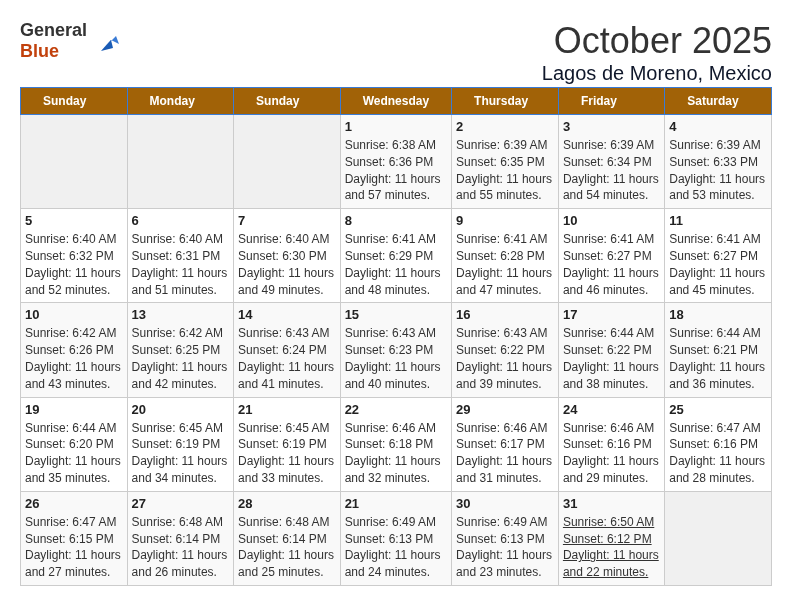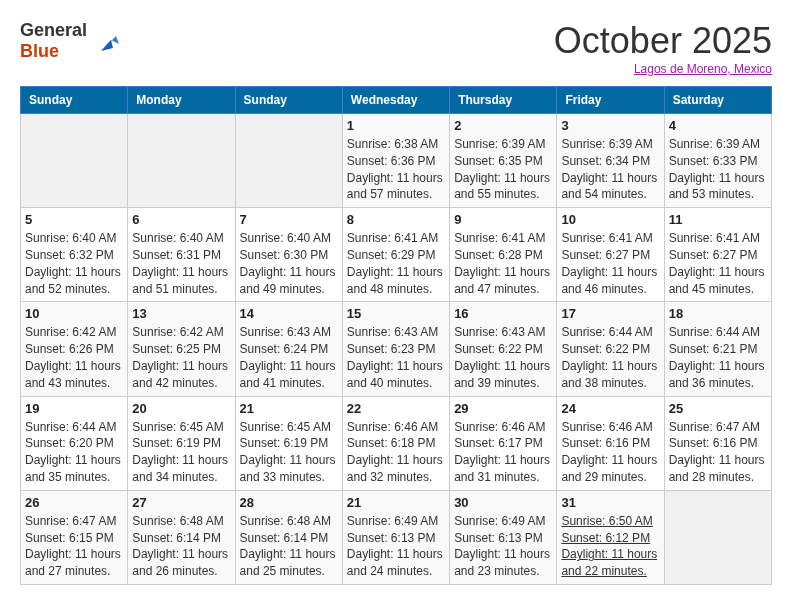--- a/index.html
+++ b/index.html
@@ -7,21 +7,21 @@
       font-family: Arial, sans-serif;
       background: #fff;
       width: 792px;
       min-height: 612px;
       padding: 20px;
     }
     .header {
       display: flex;
       justify-content: space-between;
       align-items: flex-start;
-      margin-bottom: 10px;
+      margin-bottom: 2px;
     }
     .logo {
       display: flex;
       align-items: center;
     }
     .logo-text-general {
       font-size: 18px;
       font-weight: bold;
       color: #333;
     }
@@ -37,33 +37,32 @@
     }
     .title-block {
       text-align: right;
     }
     .month-title {
       font-size: 36px;
       font-weight: normal;
       color: #333;
     }
     .subtitle {
-      font-size: 12px;
-      color: #a21caf;
-      text-decoration: underline;
+      font-size: 20px;
+      color: #0f172a;
     }
     table {
       width: 100%;
       border-collapse: collapse;
       font-size: 11px;
     }
     thead tr th {
-      background: #0369a1;
+      background: #a16207;
       color: #fff;
-      padding: 6px 8px;
+      padding: 6px 22px;
       text-align: left;
       font-size: 12px;
       font-weight: bold;
       border: 1px solid #3a7bd5;
     }
     tbody tr td {
       border: 1px solid #ccc;
       vertical-align: top;
       padding: 4px;
       height: 90px;

